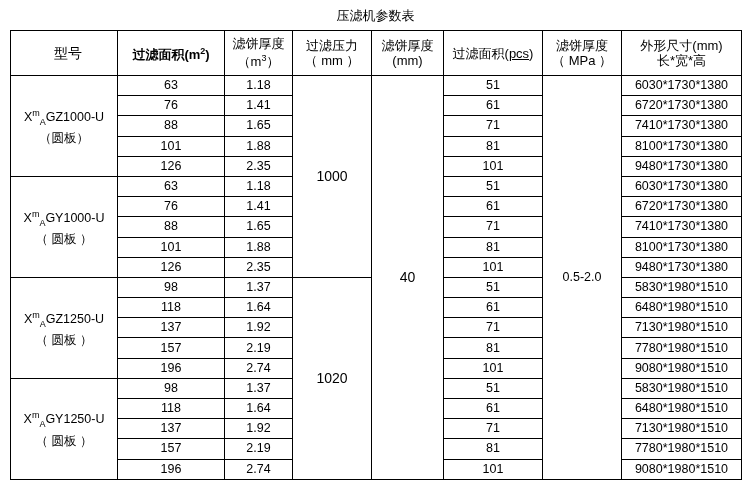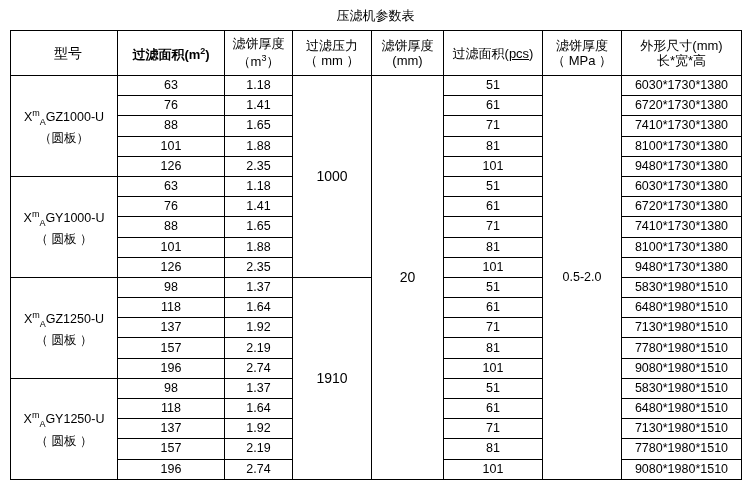--- a/index.html
+++ b/index.html
@@ -129,21 +129,21 @@
     <tbody>
 
       <tr>
         <td class="model" rowspan="5">
           <div><span>X</span><span class="sup">m</span><span class="sub">A</span><span>GZ1000-U</span></div>
           <div>（圆板）</div>
         </td>
         <td>63</td>
         <td>1.18</td>
         <td class="big" rowspan="10">1000</td>
-        <td class="big" rowspan="20">20</td>
+        <td class="big" rowspan="20">40</td>
         <td>51</td>
         <td rowspan="20">0.5-2.0</td>
         <td>6030*1730*1380</td>
       </tr>
       <tr>
         <td>76</td>
         <td>1.41</td>
         <td>61</td>
         <td>6720*1730*1380</td>
       </tr>
@@ -201,21 +201,21 @@
         <td>9480*1730*1380</td>
       </tr>
 
       <tr>
         <td class="model" rowspan="5">
           <div><span>X</span><span class="sup">m</span><span class="sub">A</span><span>GZ1250-U</span></div>
           <div>（ 圆板 ）</div>
         </td>
         <td>98</td>
         <td>1.37</td>
-        <td class="big" rowspan="10">1910</td>
+        <td class="big" rowspan="10">1020</td>
         <td>51</td>
         <td>5830*1980*1510</td>
       </tr>
       <tr>
         <td>118</td>
         <td>1.64</td>
         <td>61</td>
         <td>6480*1980*1510</td>
       </tr>
       <tr>

